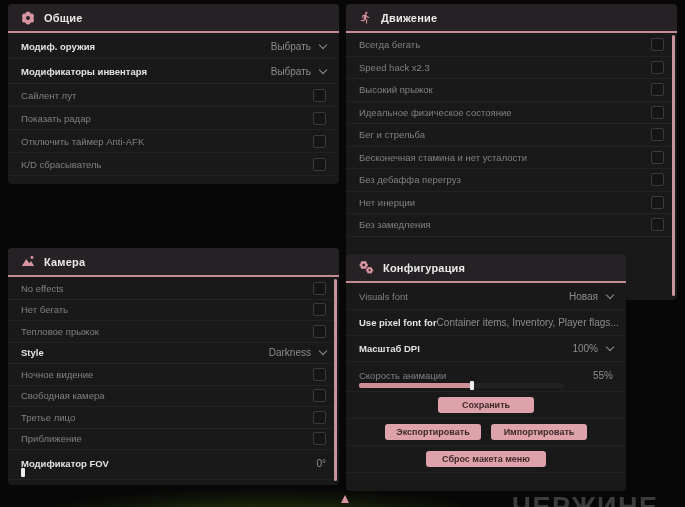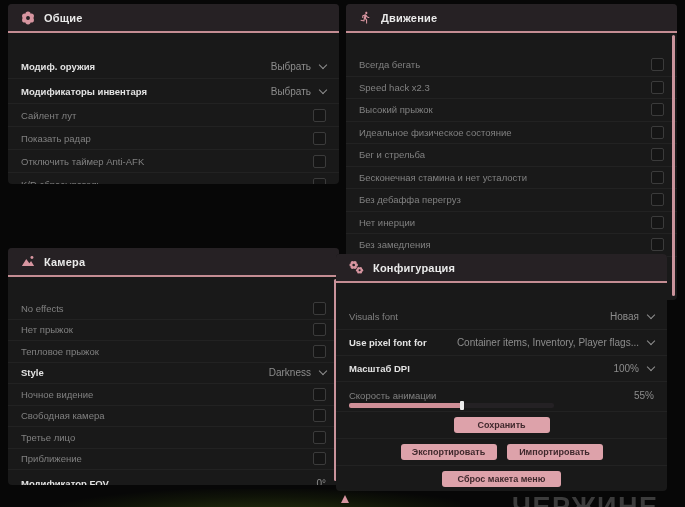--- a/index.html
+++ b/index.html
@@ -5,28 +5,28 @@
   html,body{margin:0;padding:0}
   body{
     width:685px;height:507px;position:relative;overflow:hidden;
     background:#070707;font-family:"Liberation Sans",sans-serif;
     -webkit-font-smoothing:antialiased;
   }
   .panel{position:absolute;background:#191919;border-radius:4px;overflow:hidden}
   #p-general{left:8px;top:4px;width:331px;height:180px}
   #p-movement{left:346px;top:4px;width:331px;height:296px}
   #p-camera{left:8px;top:248px;width:331px;height:237px}
-  #p-config{left:336px;top:254px;width:331px;height:237px}
+  #p-config{left:346px;top:254px;width:280px;height:237px}
 
   .phead{height:27px;display:flex;align-items:center;gap:9px;padding:0 13px;
          background:#262124;border-bottom:2px solid #c48d93}
   .ptitle{font-size:11px;font-weight:bold;color:#eaeaea;letter-spacing:.2px}
   .picon{display:flex;align-items:center}
 
-  .rows{padding-top:21px}
+  .rows{padding-top:1px}
   .row{display:flex;align-items:center;justify-content:space-between;
        padding:0 13px;border-bottom:1px solid #222222;box-sizing:border-box}
   .rg{height:25px}.rg2{height:23px}.rm{height:22.5px}.rc{height:21.5px}.rcfg{height:26px}
   .lbl{font-size:9.5px;white-space:nowrap}
   .bright{color:#e3e3e3;font-weight:bold}
   .dim{color:#818181}
   .ddv,.val{font-size:10px;color:#8d8d8d;white-space:nowrap}
   .dd{display:flex;align-items:center;cursor:pointer}
   .chev{display:inline-block;width:5px;height:5px;border-right:1.4px solid #8f8f8f;
         border-bottom:1.4px solid #8f8f8f;transform:rotate(45deg);margin-left:9px;margin-top:-3px}
@@ -172,21 +172,21 @@
       </svg>
     </span>
     <span class="ptitle">Камера</span>
   </div>
   <div class="rows">
     <div class="row rc">
       <span class="lbl dim">No effects</span>
       <span class="cb"></span>
     </div>
     <div class="row rc">
-      <span class="lbl dim">Нет прыжок</span>
+      <span class="lbl dim">Нет бегать</span>
       <span class="cb"></span>
     </div>
     <div class="row rc">
       <span class="lbl dim">Тепловое прыжок</span>
       <span class="cb"></span>
     </div>
     <div class="row rc">
       <span class="lbl bright">Style</span>
       <div class="dd">
         <span class="ddv">Darkness</span>

